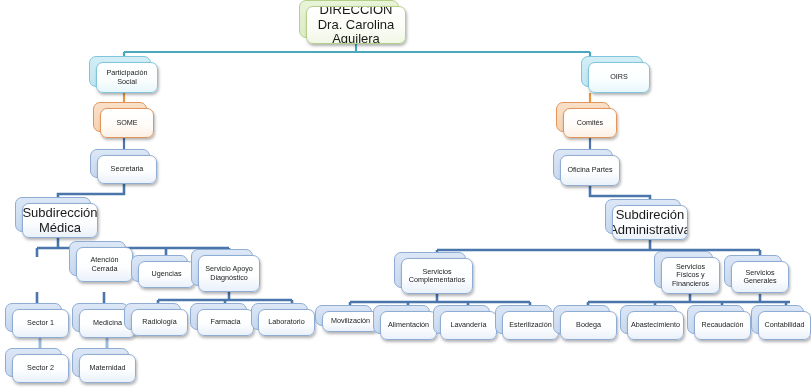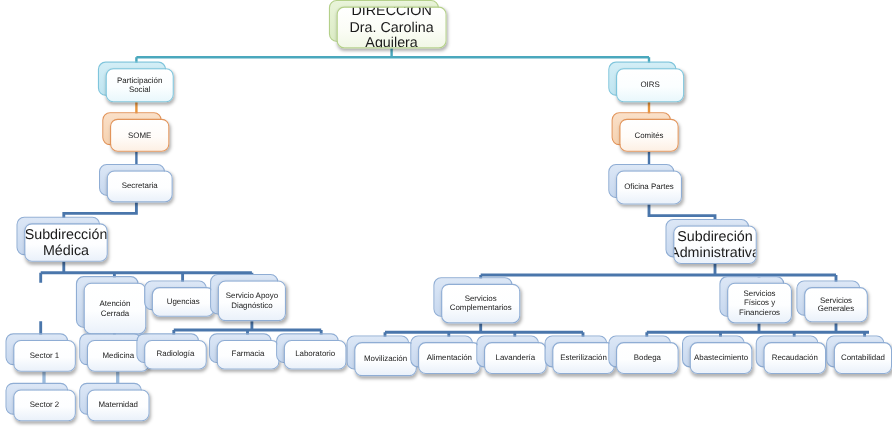--- a/index.html
+++ b/index.html
@@ -189,21 +189,21 @@
   <div class="node t-green fs-75" style="left:306px; top:6px; width:100px; height:38px;">
     <div class="back"></div>
     <div class="front">DIRECCIÓN  Dra. Carolina Aguilera</div>
   </div>
 
   <div class="node t-cyan fs-7" style="left:96px; top:62px; width:62px; height:31px;">
     <div class="back"></div>
     <div class="front">Participación Social</div>
   </div>
 
-  <div class="node t-cyan fs-7" style="left:560px; top:62px; width:62px; height:31px;border-radius:12px;">
+  <div class="node t-cyan fs-7" style="left:588px; top:62px; width:62px; height:31px;border-radius:12px;">
     <div class="back"></div>
     <div class="front">OIRS</div>
   </div>
 
   <div class="node t-orange fs-7" style="left:100px; top:108px; width:54px; height:30px;">
     <div class="back"></div>
     <div class="front">SOME</div>
   </div>
 
   <div class="node t-orange fs-7" style="left:563px; top:108px; width:54px; height:30px;">
@@ -225,21 +225,21 @@
     <div class="back"></div>
     <div class="front">Subdirección Médica</div>
   </div>
 
   <div class="node t-blue fs-75" style="left:612px; top:205px; width:76px; height:35px;">
     <div class="back"></div>
     <div class="front">Subdireción Administrativa</div>
   </div>
 
 
-  <div class="node t-blue fs-7" style="left:76px; top:257px; width:57px; height:47px;">
+  <div class="node t-blue fs-7" style="left:76px; top:247px; width:57px; height:35px;">
     <div class="back"></div>
     <div class="front">Atención Cerrada</div>
   </div>
 
   <div class="node t-blue fs-7" style="left:138px; top:261px; width:57px; height:27px;">
     <div class="back"></div>
     <div class="front">Ugencias</div>
   </div>
 
   <div class="node t-blue fs-7" style="left:198px; top:255px; width:62px; height:37px;">
@@ -280,21 +280,21 @@
   <div class="node t-blue fs-7" style="left:258px; top:309px; width:57px; height:27px;">
     <div class="back"></div>
     <div class="front">Laboratorio</div>
   </div>
 
   <div class="node t-blue fs-7" style="left:401px; top:258px; width:72px; height:36px;">
     <div class="back"></div>
     <div class="front">Servicios Complementarios</div>
   </div>
 
-  <div class="node t-blue fs-7" style="left:322px; top:311px; width:57px; height:31px;">
+  <div class="node t-blue fs-7" style="left:322px; top:311px; width:57px; height:21px;">
     <div class="back"></div>
     <div class="front">Movilización</div>
   </div>
 
   <div class="node t-blue fs-7" style="left:380px; top:311px; width:57px; height:29px;">
     <div class="back"></div>
     <div class="front">Alimentación</div>
   </div>
 
   <div class="node t-blue fs-7" style="left:440px; top:311px; width:57px; height:29px;">

